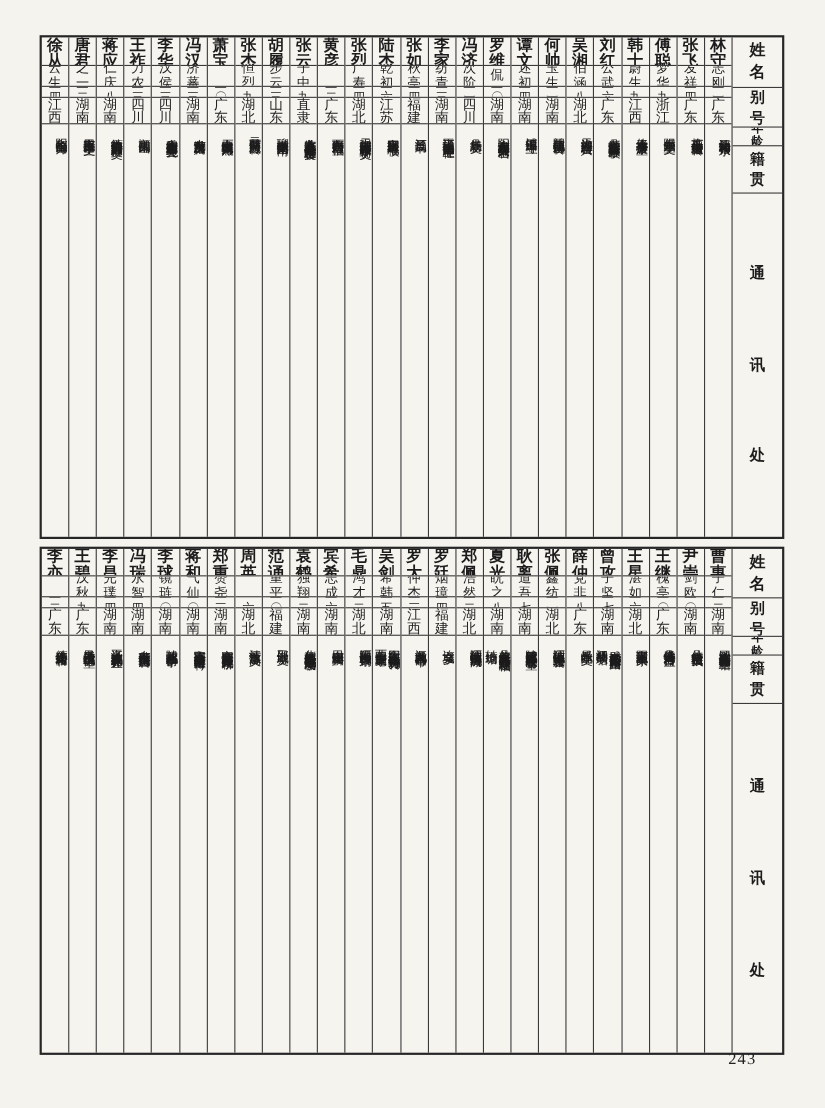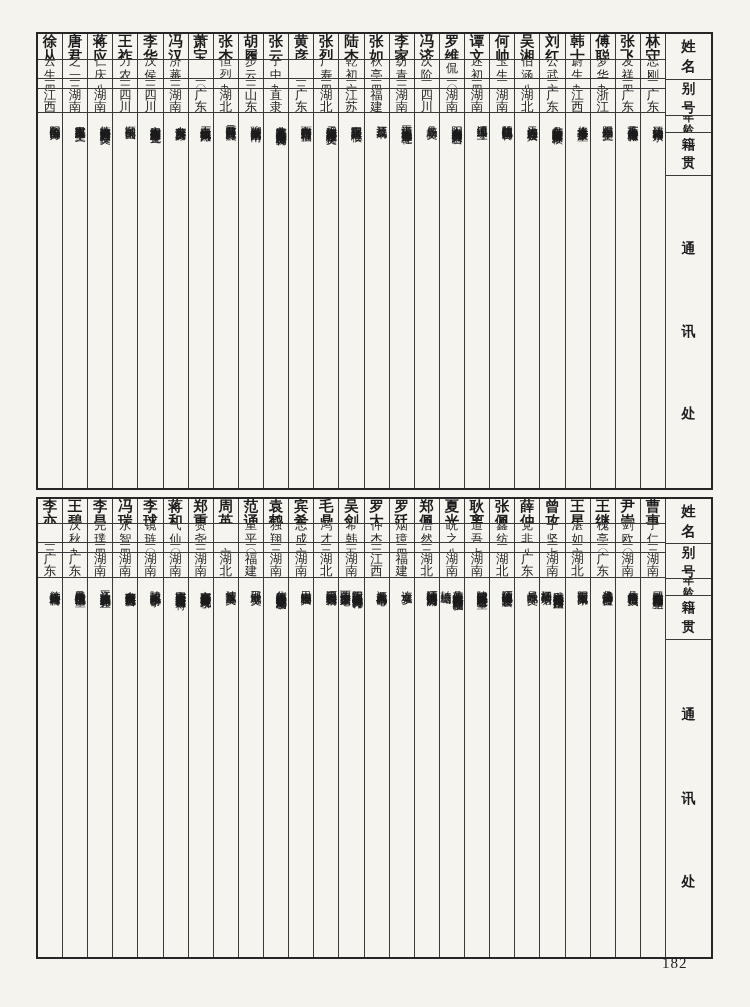--- a/index.html
+++ b/index.html
@@ -1153,13 +1153,13 @@
       <div class="cell r-origin stack spread">
         <span class="ch">广</span>
         <span class="ch">东</span>
       </div>
       <div class="cell r-contact">
         <div class="contact-text">德庆谷墟街南和号转</div>
       </div>
     </div>
   </section>
 
-<div id="page-number">182</div>
+<div id="page-number">243</div>
 
 </body></html>

